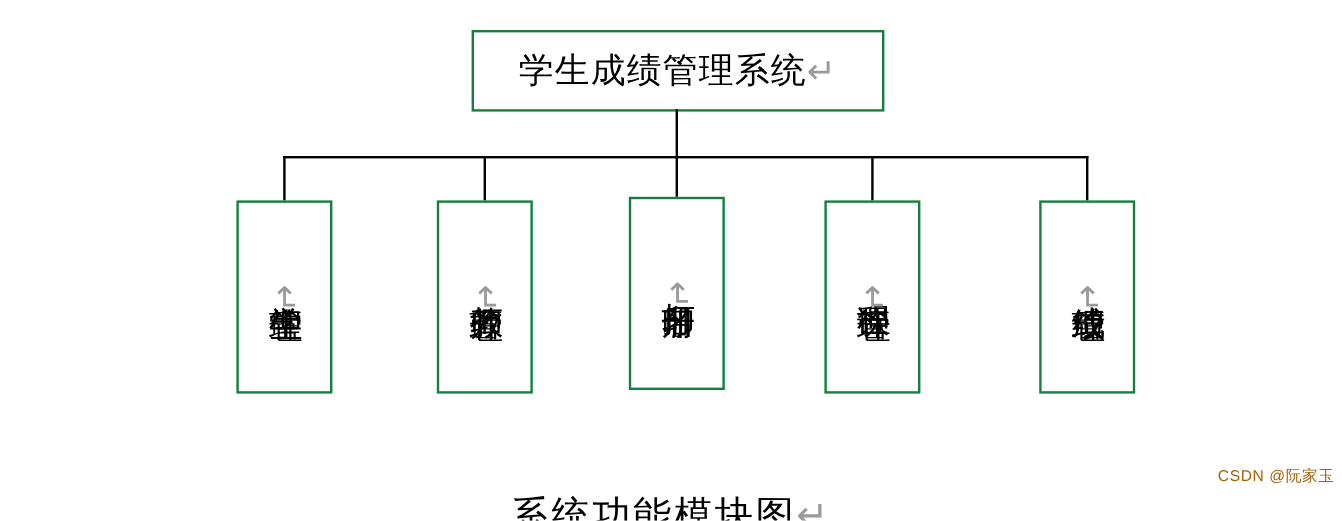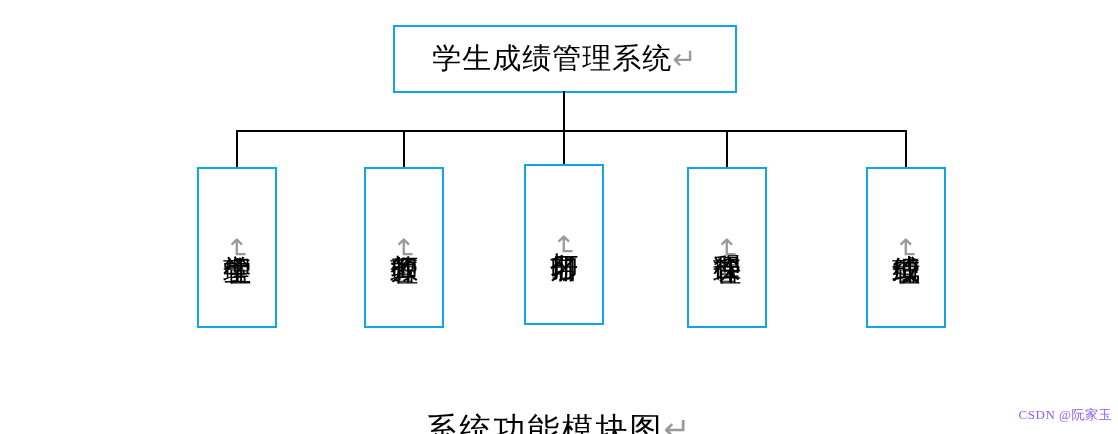--- a/index.html
+++ b/index.html
@@ -11,21 +11,21 @@
     position: relative;
     width: 1118px;
     height: 434px;
     background: #ffffff;
     overflow: hidden;
     font-family: "Liberation Serif", serif;
     color: #000000;
   }
   .node {
     position: absolute;
-    border: 2px solid #0ea5e9;
+    border: 2px solid #15803d;
     background: #ffffff;
     box-sizing: border-box;
     display: flex;
     align-items: center;
     justify-content: center;
   }
   .root-node {
     left: 393px;
     top: 25px;
     width: 344px;
@@ -73,24 +73,24 @@
     top: 372px;
     text-align: center;
     font-size: 32px;
     letter-spacing: 2px;
     white-space: nowrap;
     margin-top: 36px;
   }
   .watermark {
     position: absolute;
     right: 6px;
-    top: 406px;
+    top: 388px;
     font-size: 13px;
-    color: #8b5cf6;
-    font-family: Liberation Serif, serif;
+    color: #a16207;
+    font-family: Liberation Sans, sans-serif;
     letter-spacing: 0.5px;
   }
 </style>
 </head>
 <body>
 
 <div class="canvas">
 
   <div class="node root-node">
     <span>学生成绩管理系统</span>

